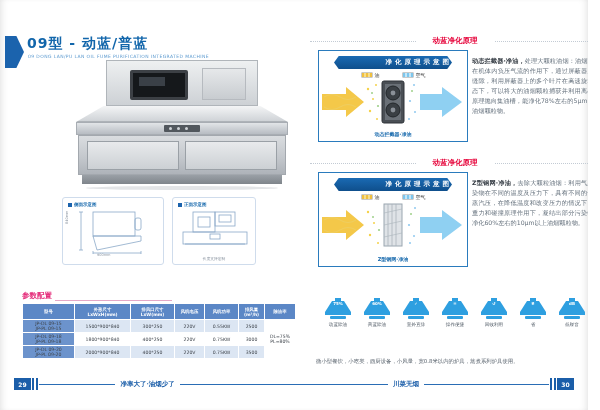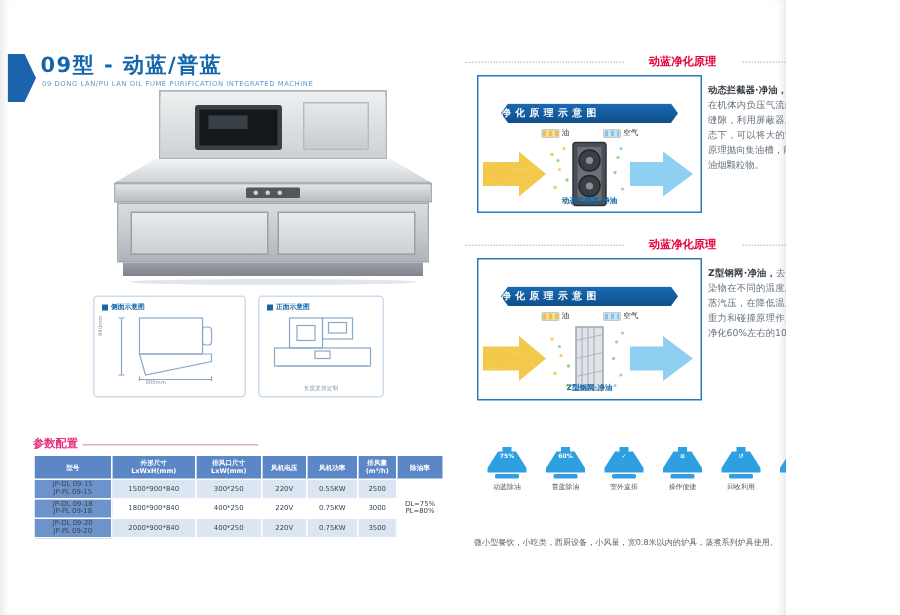--- a/index.html
+++ b/index.html
@@ -1,18 +1,18 @@
 <!DOCTYPE html>
 <html><head>
 <meta charset="utf-8">
 <style>
   html,body{margin:0;padding:0;background:#fff;}
   *{box-sizing:border-box;}
   body{font-family:"DejaVu Sans","Liberation Sans",sans-serif;}
-  .canvas{position:relative;width:524px;height:410px;background:#fff;overflow:hidden;
+  .canvas{position:relative;width:588px;height:410px;background:#fff;overflow:hidden;
     box-shadow:inset 6px 0 8px -6px #d8d8d8, inset -6px 0 8px -6px #d8d8d8;}
   .pre{white-space:pre-line;}
 
   
   .flag{position:absolute;left:5px;top:36px;width:19px;height:32px;background:#1b63ad;
     clip-path:polygon(0 0,60% 0,100% 50%,60% 100%,0 100%);}
   .l-title{position:absolute;left:27px;top:35px;font-size:14px;font-weight:bold;color:#1266ab;letter-spacing:1px;}
   .l-sub{position:absolute;left:28px;top:54px;font-size:4.5px;color:#5e9bd0;letter-spacing:.4px;}
 
   
@@ -45,41 +45,41 @@
   .dbox.side{left:62px;width:102px;}
   .dbox.front{left:172px;width:84px;}
   .dlabel{position:absolute;left:5px;top:4px;font-size:4.5px;color:#1266ab;font-weight:bold;display:flex;align-items:center;gap:2px;}
   .dlabel .sq{width:4px;height:4px;background:#1b63ad;display:inline-block;}
   .dsvg{position:absolute;left:4px;top:12px;}
   .dcap{position:absolute;left:0;right:0;bottom:3px;text-align:center;font-size:3.8px;color:#8a94a0;}
   .dimv{position:absolute;left:2px;top:26px;font-size:3.5px;color:#8a94a0;transform:rotate(-90deg);transform-origin:left top;}
   .dimh{position:absolute;left:34px;bottom:7px;font-size:3.5px;color:#8a94a0;}
 
   
-  .params-title{position:absolute;left:22px;top:291px;font-size:7.5px;font-weight:bold;color:#e5317d;display:flex;align-items:center;gap:3px;width:150px;}
+  .params-title{position:absolute;left:22px;top:291px;font-size:7.5px;font-weight:bold;color:#e5317d;display:flex;align-items:flex-end;gap:3px;width:150px;}
   .params-title .ln{flex:1;border-top:1px solid #e5a8c6;}
   table.params{position:absolute;left:22px;top:303px;width:273px;border-collapse:collapse;table-layout:fixed;}
   table.params th,table.params td{border:1px solid #fff;text-align:center;vertical-align:middle;padding:1px 0;}
   table.params th{background:#5b87c6;color:#fff;font-size:4.4px;font-weight:bold;height:16px;}
   table.params td{font-size:4.6px;color:#3f454c;height:13px;}
   td.model{background:#6c93cc;color:#fff;font-size:4.4px;}
   tr.alt td.data{background:#dce6f3;}
   tr.plain td.data{background:#fff;}
   td.oil{background:#fff;color:#3f454c;font-size:4.8px;}
 
   
   .rpage{position:absolute;left:310px;top:0;width:290px;height:410px;}
   .sec-title{position:absolute;left:0;width:290px;display:flex;align-items:center;gap:17px;}
   .sec-title .dots{flex:1;border-top:1px dotted #c3cbd4;}
   .sec-title .t{font-size:7.5px;font-weight:bold;color:#e60038;}
   .rtab{position:absolute;right:-10px;top:46px;width:22px;height:34px;background:#1b63ad;
     clip-path:polygon(35% 0,100% 0,100% 100%,35% 100%,0 50%);}
 
   .pbox{position:absolute;left:8px;width:150px;border:1.5px solid #2a7bbd;background:#fff;}
-  .ribbon{position:relative;margin:18px auto 0;width:118px;height:13px;line-height:13px;text-align:left;
+  .ribbon{position:relative;margin:5px auto 0;width:118px;height:13px;line-height:13px;text-align:right;
     background:linear-gradient(180deg,#1a6ab3,#0f4f8c);color:#fff;font-size:6.5px;font-weight:bold;letter-spacing:3px;
     clip-path:polygon(4% 0,96% 0,100% 50%,96% 100%,4% 100%,0 50%);}
   .legend{position:relative;margin-top:3px;display:flex;justify-content:center;gap:22px;}
   .leg{display:flex;align-items:center;gap:2px;font-size:5px;color:#333;}
   .sw{width:12px;height:6px;border-radius:1px;border:1px solid #c9c9c9;}
   .sw.oil{background:repeating-linear-gradient(90deg,#f0c040 0 2px,#f8dd8a 2px 4px);}
   .sw.air{background:repeating-linear-gradient(90deg,#7ec6ec 0 2px,#c3e6f8 2px 4px);}
   .caption{position:absolute;left:0;right:0;bottom:4px;text-align:center;font-size:5px;font-weight:bold;color:#1266ab;}
 
   .ptext{position:absolute;width:128px;font-size:6.2px;line-height:1.6;color:#64707c;text-align:justify;}
@@ -428,14 +428,27 @@
             </svg>
           <span class="badge">dB</span>
         </span>
         <span class="lbl">低噪音</span>
       </div>
     </div>
 
     <div class="scope-text">微小型餐饮，小吃类，西厨设备，小风量，宽0.8米以内的炉具，蒸煮系列炉具使用。</div>
   </div>
 
+  <div class="footer">
+    <span class="pgno">29</span>
+    <span class="dbar"></span>
+      <span class="dbar"></span>
+    <span class="fline" style="flex:0.55"></span>
+    <span class="slogan">净率大了·油烟少了</span>
+    <span class="fline" style="flex:1.5"></span>
+    <span class="slogan">川菜无烟</span>
+    <span class="fline" style="flex:0.9"></span>
+    <span class="dbar"></span>
+      <span class="dbar"></span>
+    <span class="pgno">30</span>
+  </div>
 
 </div>
 
 </body></html>

